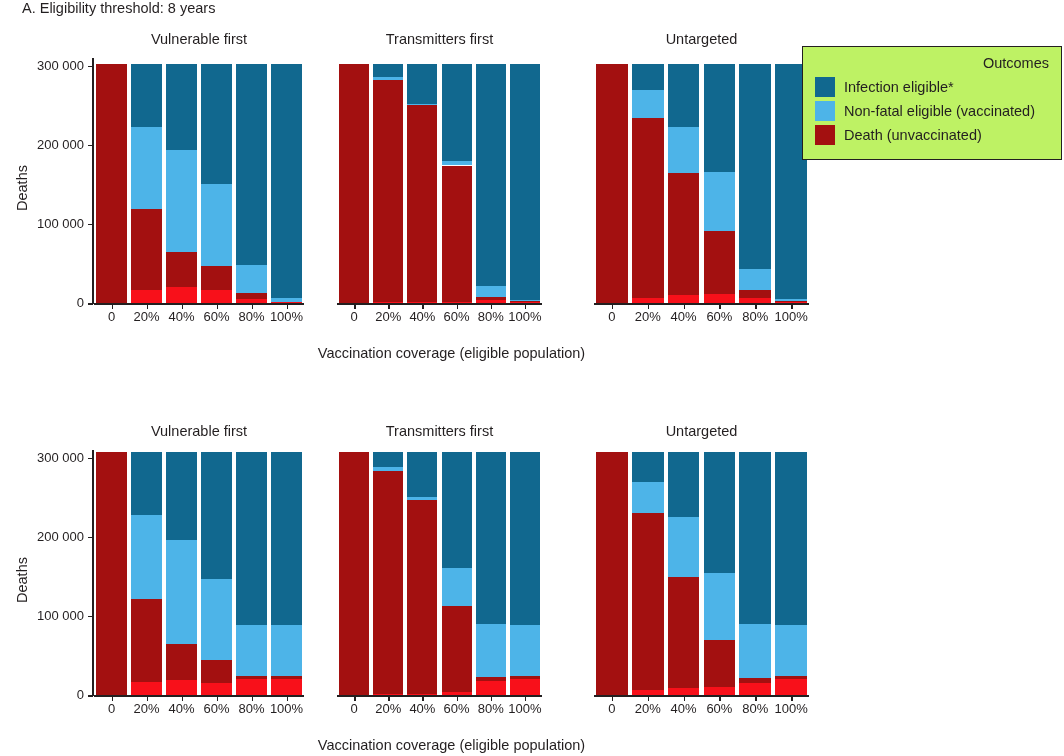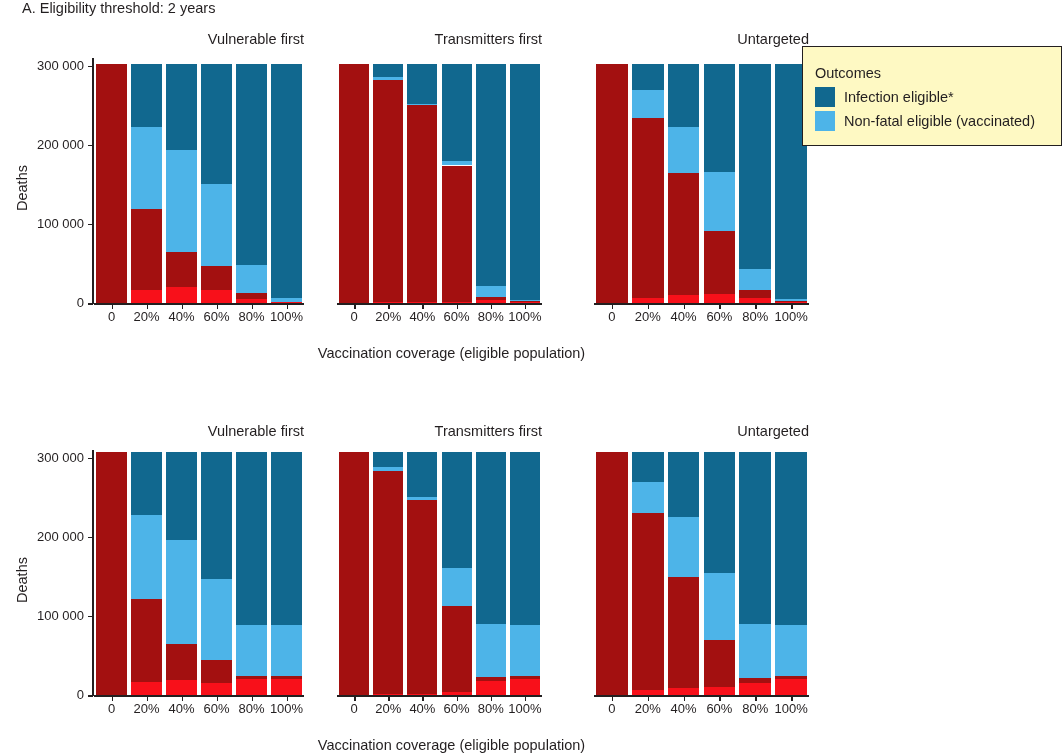--- a/index.html
+++ b/index.html
@@ -14,21 +14,21 @@
 
   .panel-title {
     position: absolute;
     font-size: 14.5px;
     color: #231f20;
     white-space: nowrap;
   }
   .facet-title {
     position: absolute;
     font-size: 14.5px;
-    text-align: right;
+    text-align: center;
     white-space: nowrap;
   }
   .axis-y-label {
     position: absolute;
     font-size: 14.5px;
     transform: rotate(-90deg);
     transform-origin: left top;
     white-space: nowrap;
   }
   .axis-x-label {
@@ -60,22 +60,23 @@
   .bar-group {
     position: absolute;
     bottom: 0;
   }
   .seg { position: absolute; left: 0; width: 100%; }
 
   
   .legend {
     position: absolute;
     border: 1px solid #231f20;
-    background: #fef9c3;
-    padding: 18px 12px 10px 12px;
+    background: #bef264;
+    padding: 8px 12px 10px 12px;
+    text-align: right;
   }
   .legend-title {
     font-size: 14.5px;
     margin-bottom: 6px;
   }
   .legend-row {
     display: flex;
     align-items: center;
     margin: 4px 0;
   }
@@ -83,21 +84,21 @@
     width: 20px; height: 20px;
     margin-right: 9px;
     flex: 0 0 auto;
   }
   .legend-label { font-size: 14.5px; white-space: nowrap; }
 </style>
 </head>
 <body>
 
 <div id="root">
-    <div class="panel-title" style="left: 22px; top: 0px;">A. Eligibility threshold: 2 years</div>
+    <div class="panel-title" style="left: 22px; top: 0px;">A. Eligibility threshold: 8 years</div>
     <div class="axis-y-label" style="left: 14px; top: 210.5px;">Deaths</div>
     <div class="tick-label-y" style="left: 0px; width: 84px; top: 295px;">0</div>
     <div class="axis-line" style="left: 88px; top: 303px; width: 5px; height: 1.5px;"></div>
     <div class="tick-label-y" style="left: 0px; width: 84px; top: 215.968px;">100 000</div>
     <div class="axis-line" style="left: 88px; top: 223.968px; width: 5px; height: 1.5px;"></div>
     <div class="tick-label-y" style="left: 0px; width: 84px; top: 136.935px;">200 000</div>
     <div class="axis-line" style="left: 88px; top: 144.935px; width: 5px; height: 1.5px;"></div>
     <div class="tick-label-y" style="left: 0px; width: 84px; top: 57.9032px;">300 000</div>
     <div class="axis-line" style="left: 88px; top: 65.9032px; width: 5px; height: 1.5px;"></div>
     <div class="axis-line" style="left: 92px; top: 58px; width: 1.5px; height: 246px;"></div>
@@ -409,14 +410,18 @@
     <div class="legend" style="left: 802px; top: 46px; width: 260px;">
       <div class="legend-title">Outcomes</div>
       <div class="legend-row">
         <span class="legend-swatch" style="background: rgb(17, 104, 143);"></span>
         <span class="legend-label">Infection eligible*</span>
       </div>
       <div class="legend-row">
         <span class="legend-swatch" style="background: rgb(77, 180, 232);"></span>
         <span class="legend-label">Non-fatal eligible (vaccinated)</span>
       </div>
+      <div class="legend-row">
+        <span class="legend-swatch" style="background: rgb(163, 16, 16);"></span>
+        <span class="legend-label">Death (unvaccinated)</span>
+      </div>
     </div>
   </div>
 
 </body></html>

